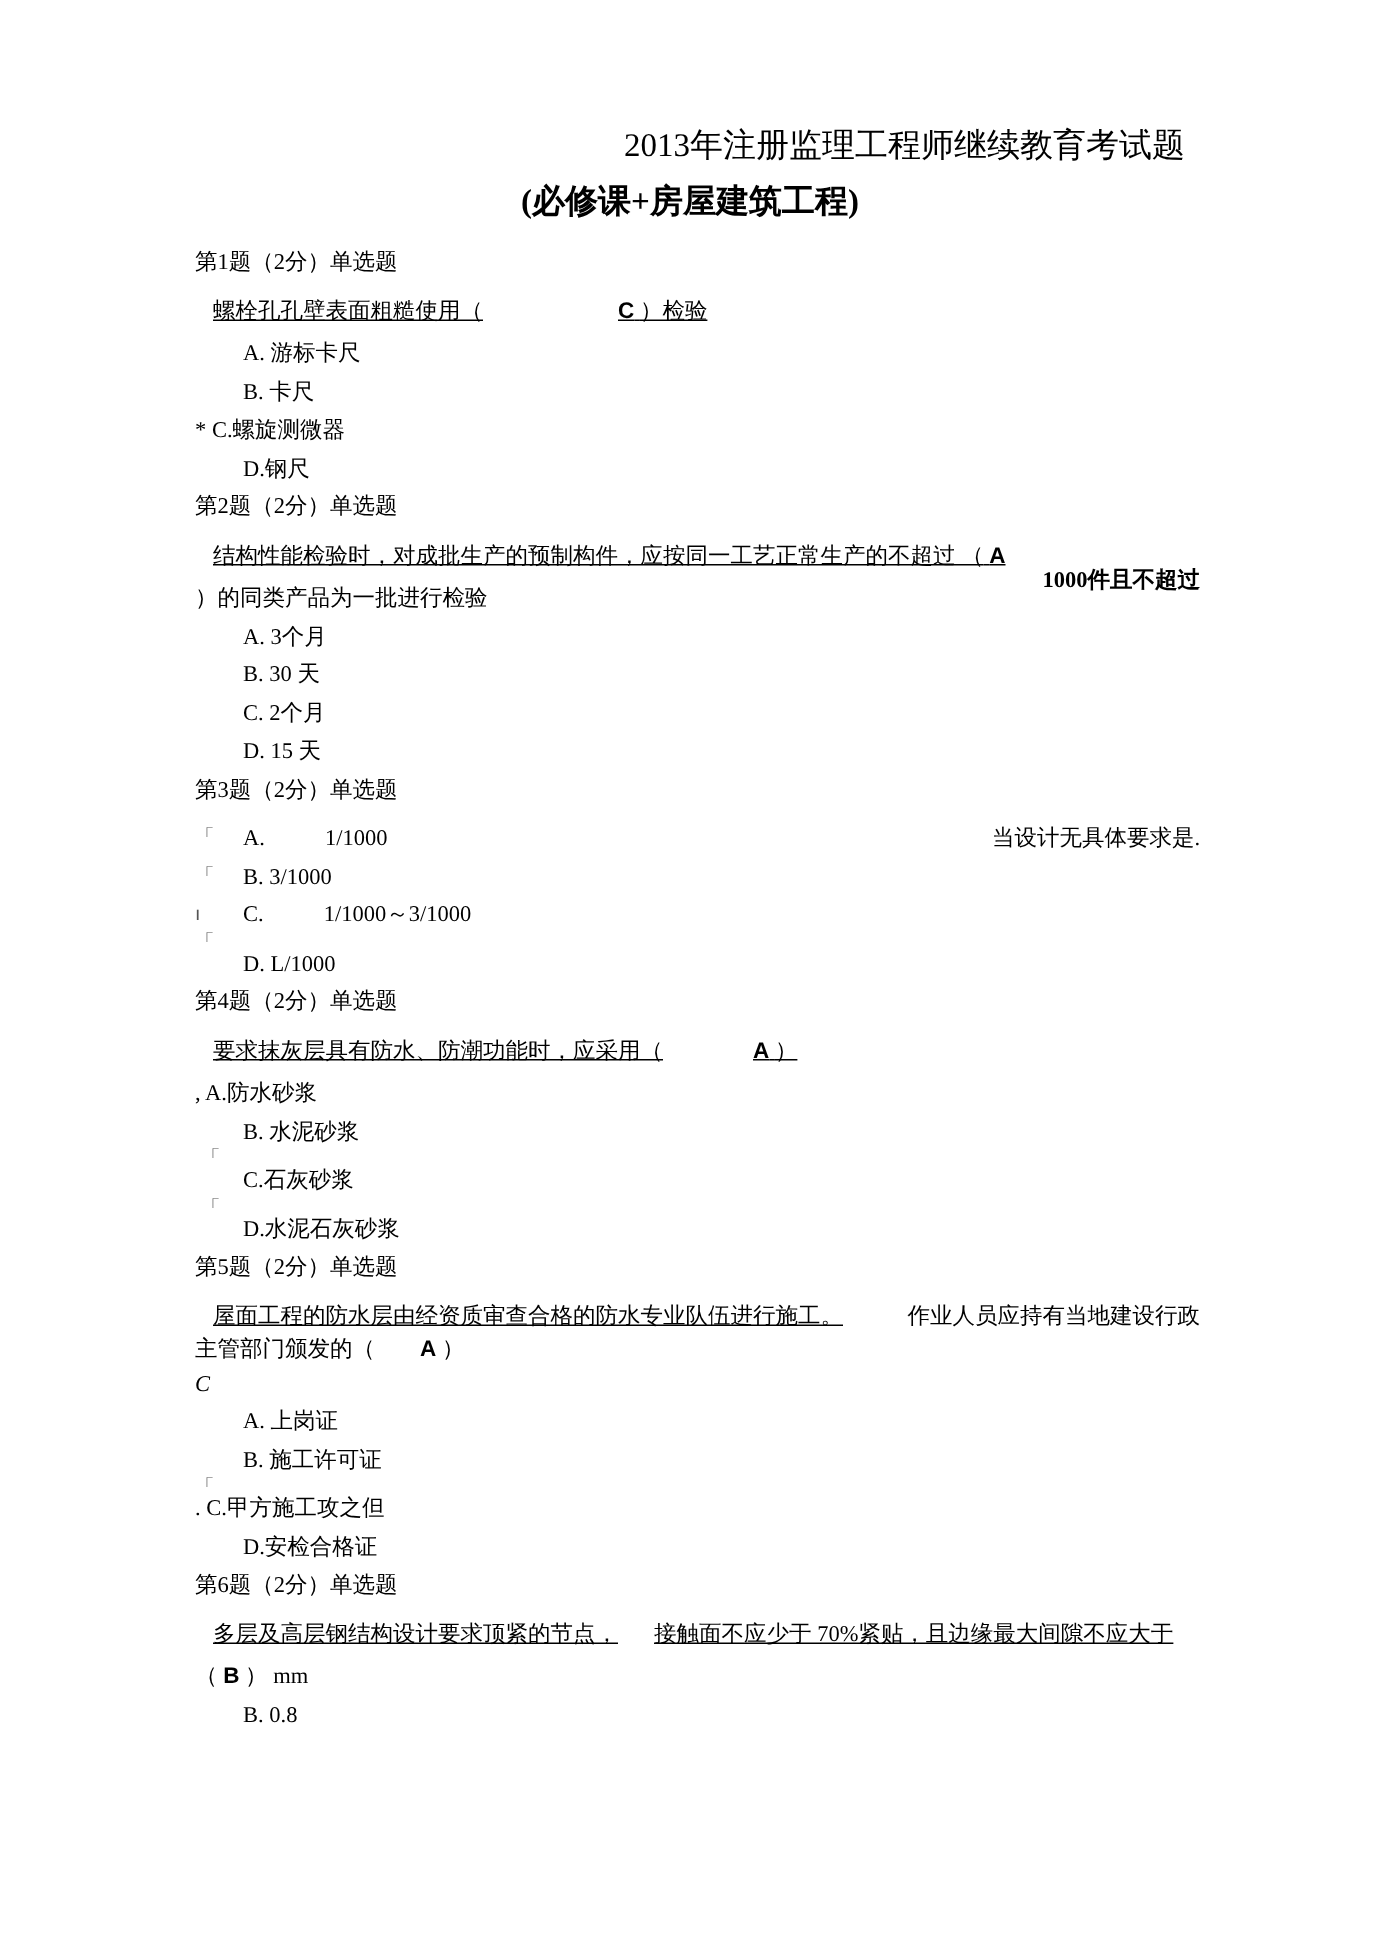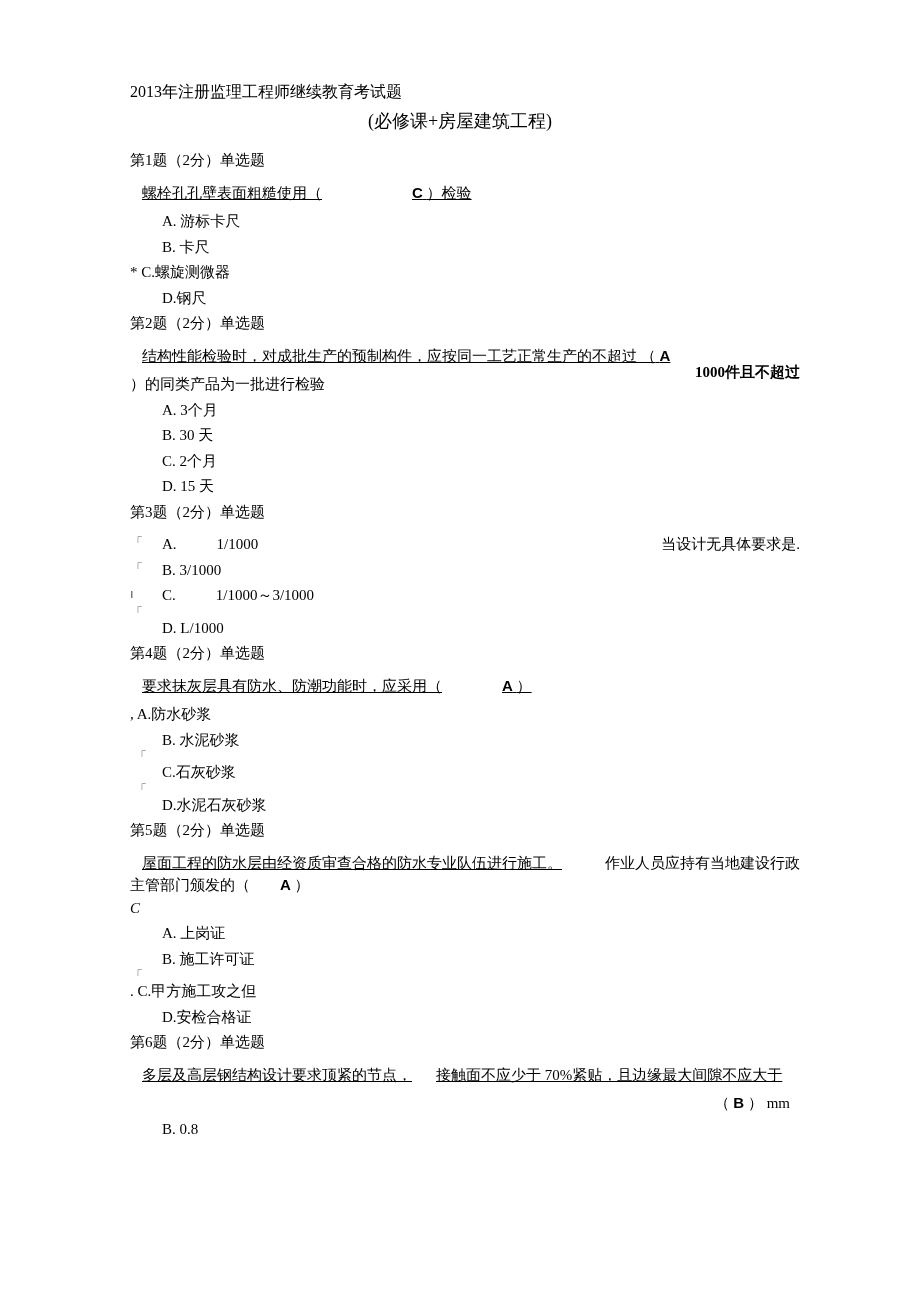--- a/index.html
+++ b/index.html
@@ -10,29 +10,29 @@
     body {
       background: #ffffff;
       font-family: "SimSun", "宋体", serif;
       font-size: 15px;
       color: #000;
       width: 920px;
       padding: 80px 130px 40px 130px;
       line-height: 1.5;
     }
     .title {
-      text-align: left;
-      font-size: 16px;
+      text-align: right;
+      font-size: 22px;
       font-weight: normal;
       margin-bottom: 4px;
     }
     .subtitle {
       text-align: center;
-      font-size: 18px;
-      font-weight: normal;
+      font-size: 22px;
+      font-weight: bold;
       margin-bottom: 14px;
     }
     .q-header {
       font-size: 15px;
       margin-top: 2px;
       margin-bottom: 10px;
     }
     .q-header.first {
       margin-top: 0;
     }
@@ -155,18 +155,18 @@
   <div class="opt">A.  上岗证</div>
   <div class="opt">B.  施工许可证</div>
   <div class="opt neg" style="margin-top:10px;"><span class="radio-mark" style="left:0; top:-14px;">「</span><span>. C.甲方施工攻之但</span></div>
   <div class="opt">D.安检合格证</div>
 </div>
 
 <div class="q-header">第6题（2分）单选题</div>
 <div class="stem" style="margin-bottom:0;">
   <span>多层及高层钢结构设计要求顶紧的节点，</span><span class="wide-gap" style="width:24px;"></span><span>接触面不应少于 70%紧贴，且边缘最大间隙不应大于</span>
 </div>
-<div style="margin-top:6px;text-align:right;">
+<div style="margin-top:6px;">
   <span>（</span> <span class="bold-en">B</span> <span>） mm</span>
 </div>
 <div class="options">
   <div class="opt">B.  0.8</div>
 </div>
 
 </body></html>

